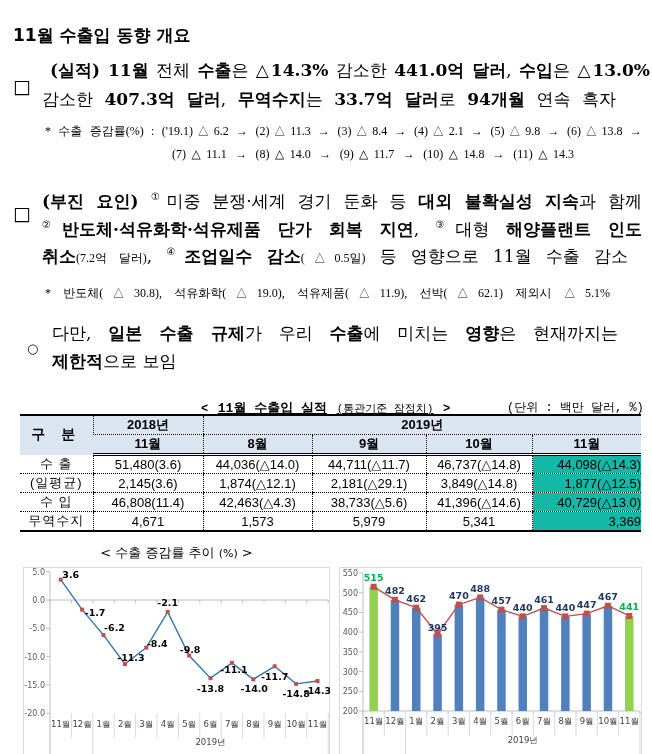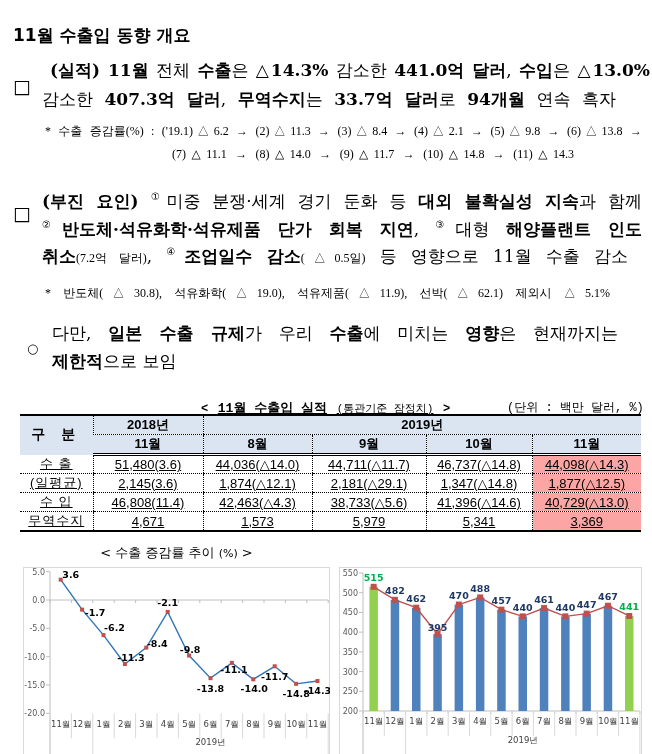--- a/index.html
+++ b/index.html
@@ -23,23 +23,23 @@
   .cap-unit{font-size:12px;}
   table.tbl{position:absolute;left:20px;top:414px;width:621px;border-collapse:collapse;table-layout:fixed;
             font-family:"Liberation Sans",sans-serif;font-size:13px;}
   .tbl th,.tbl td{padding:0;text-align:center;white-space:nowrap;overflow:hidden;border-left:1px dotted #000;}
   .tbl th:first-child,.tbl td:first-child{border-left:none;}
   .tbl tr.h1 th{background:#dbe5f1;height:18px;border-top:2px solid #000;font-weight:bold;}
   .tbl tr.h1 th.y18{border-bottom:1px dotted #000;}
   .tbl tr.h1 th.y19{border-bottom:1px dotted #000;}
   .tbl tr.h2 th{background:#dbe5f1;height:18px;font-weight:bold;border-bottom:3px double #000;}
   .tbl th.corner{font-size:14px;letter-spacing:6px;}
-  .tbl td{height:17px;border-bottom:1px dotted #000;text-decoration:underline;}
+  .tbl td{height:17px;border-bottom:1px dotted #000;}
   .tbl tr.last td{border-bottom:2px solid #000;}
-  .tbl td.hl{background:#fca5a5;}
+  .tbl td.hl{background:#14b8a6;text-align:right;}
   .tbl td.lbl{letter-spacing:1px;}
   .chart-title{position:absolute;top:545px;line-height:16px;font-size:13px;font-family:"DejaVu Sans",sans-serif;
                text-align:center;white-space:nowrap;}
   .chart-title .unit{font-size:11px;}
   .chart-box{position:absolute;}
   svg text.tick{font:8px "DejaVu Sans",sans-serif;fill:#595959;}
   svg text.cat{font:8.5px "DejaVu Sans",sans-serif;fill:#404040;}
   svg text.dl{font:bold 9.5px "DejaVu Sans",sans-serif;}
 </style>
 </head>
@@ -119,21 +119,21 @@
     <td>44,036(△14.0)</td>
     <td>44,711(△11.7)</td>
     <td>46,737(△14.8)</td>
     <td class="hl">44,098(△14.3)</td>
   </tr>
   <tr>
     <td class="lbl">(일평균)</td>
     <td>2,145(3.6)</td>
     <td>1,874(△12.1)</td>
     <td>2,181(△29.1)</td>
-    <td>1,347(△14.8)</td>
+    <td>3,849(△14.8)</td>
     <td class="hl">1,877(△12.5)</td>
   </tr>
   <tr>
     <td class="lbl">수 입</td>
     <td>46,808(11.4)</td>
     <td>42,463(△4.3)</td>
     <td>38,733(△5.6)</td>
     <td>41,396(△14.6)</td>
     <td class="hl">40,729(△13.0)</td>
   </tr>

